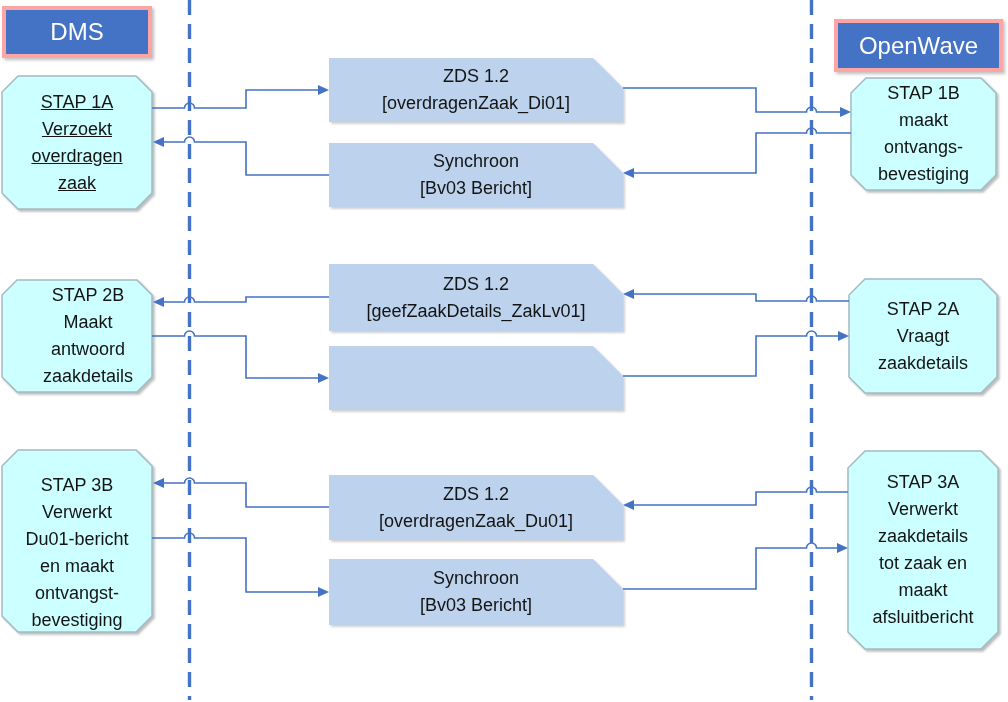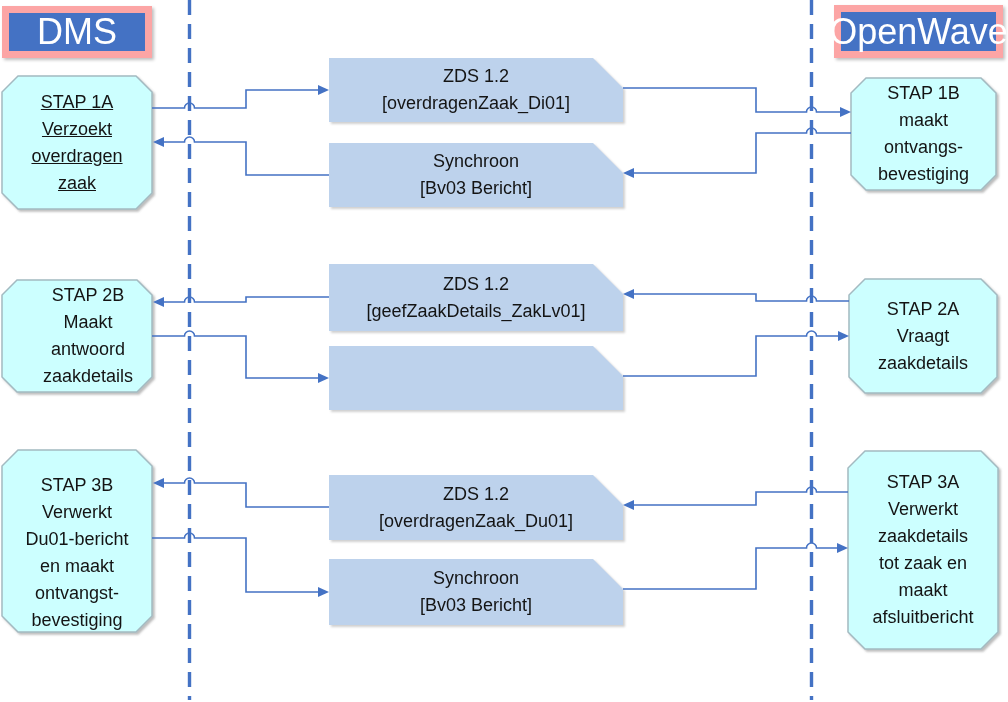--- a/index.html
+++ b/index.html
@@ -8,22 +8,22 @@
     font-family:"Liberation Sans",sans-serif;overflow:hidden;
   }
   .layer{position:absolute;left:0;top:0;}
   .txt{
     position:absolute;display:flex;align-items:center;justify-content:center;
     text-align:center;white-space:pre-line;color:#141414;
     font-size:18px;line-height:27px;pointer-events:none;
   }
   .hdr{
     position:absolute;display:flex;align-items:center;justify-content:center;
-    background:#4472c4;border:7px solid #fca5a5;box-sizing:border-box;
-    color:#ffffff;font-size:36px;line-height:28px;text-align:center;
+    background:#4472c4;border:4px solid #fca5a5;box-sizing:border-box;
+    color:#ffffff;font-size:24px;line-height:28px;text-align:center;
     box-shadow:2px 2px 3px rgba(0,0,0,0.25);
   }
 </style>
 </head>
 <body>
 
 <div class="canvas">
 
   <svg class="layer" width="1008" height="702" viewBox="0 0 1008 702">
     <defs>
@@ -105,21 +105,21 @@
         <polygon points="329,592 318,587 318,597" fill="#4472c4" stroke="none"></polygon>
       </g>
       <g>
         <path d="M 623 589 H 756 V 548 H 806.5 A 5 5 0 0 1 816.5 548 H 837"></path>
         <polygon points="848,548 837,543 837,553" fill="#4472c4" stroke="none"></polygon>
       </g>
     </g>
   </svg>
 
   <div class="hdr" style="left:2px;top:6px;width:150px;height:52px;">DMS</div>
-  <div class="hdr" style="left:834px;top:5px;width:169px;height:53px;">OpenWave</div>
+  <div class="hdr" style="left:834px;top:19px;width:169px;height:53px;">OpenWave</div>
 
   <div class="txt" style="left:2px;top:76px;width:150px;height:133px;text-decoration:underline;">STAP 1A
 Verzoekt
 overdragen
 zaak</div>
   <div class="txt" style="left:851px;top:78px;width:145px;height:112px;">STAP 1B
 maakt
 ontvangs-
 bevestiging</div>
   <div class="txt" style="left:2px;top:280px;width:172px;height:112px;">STAP 2B

